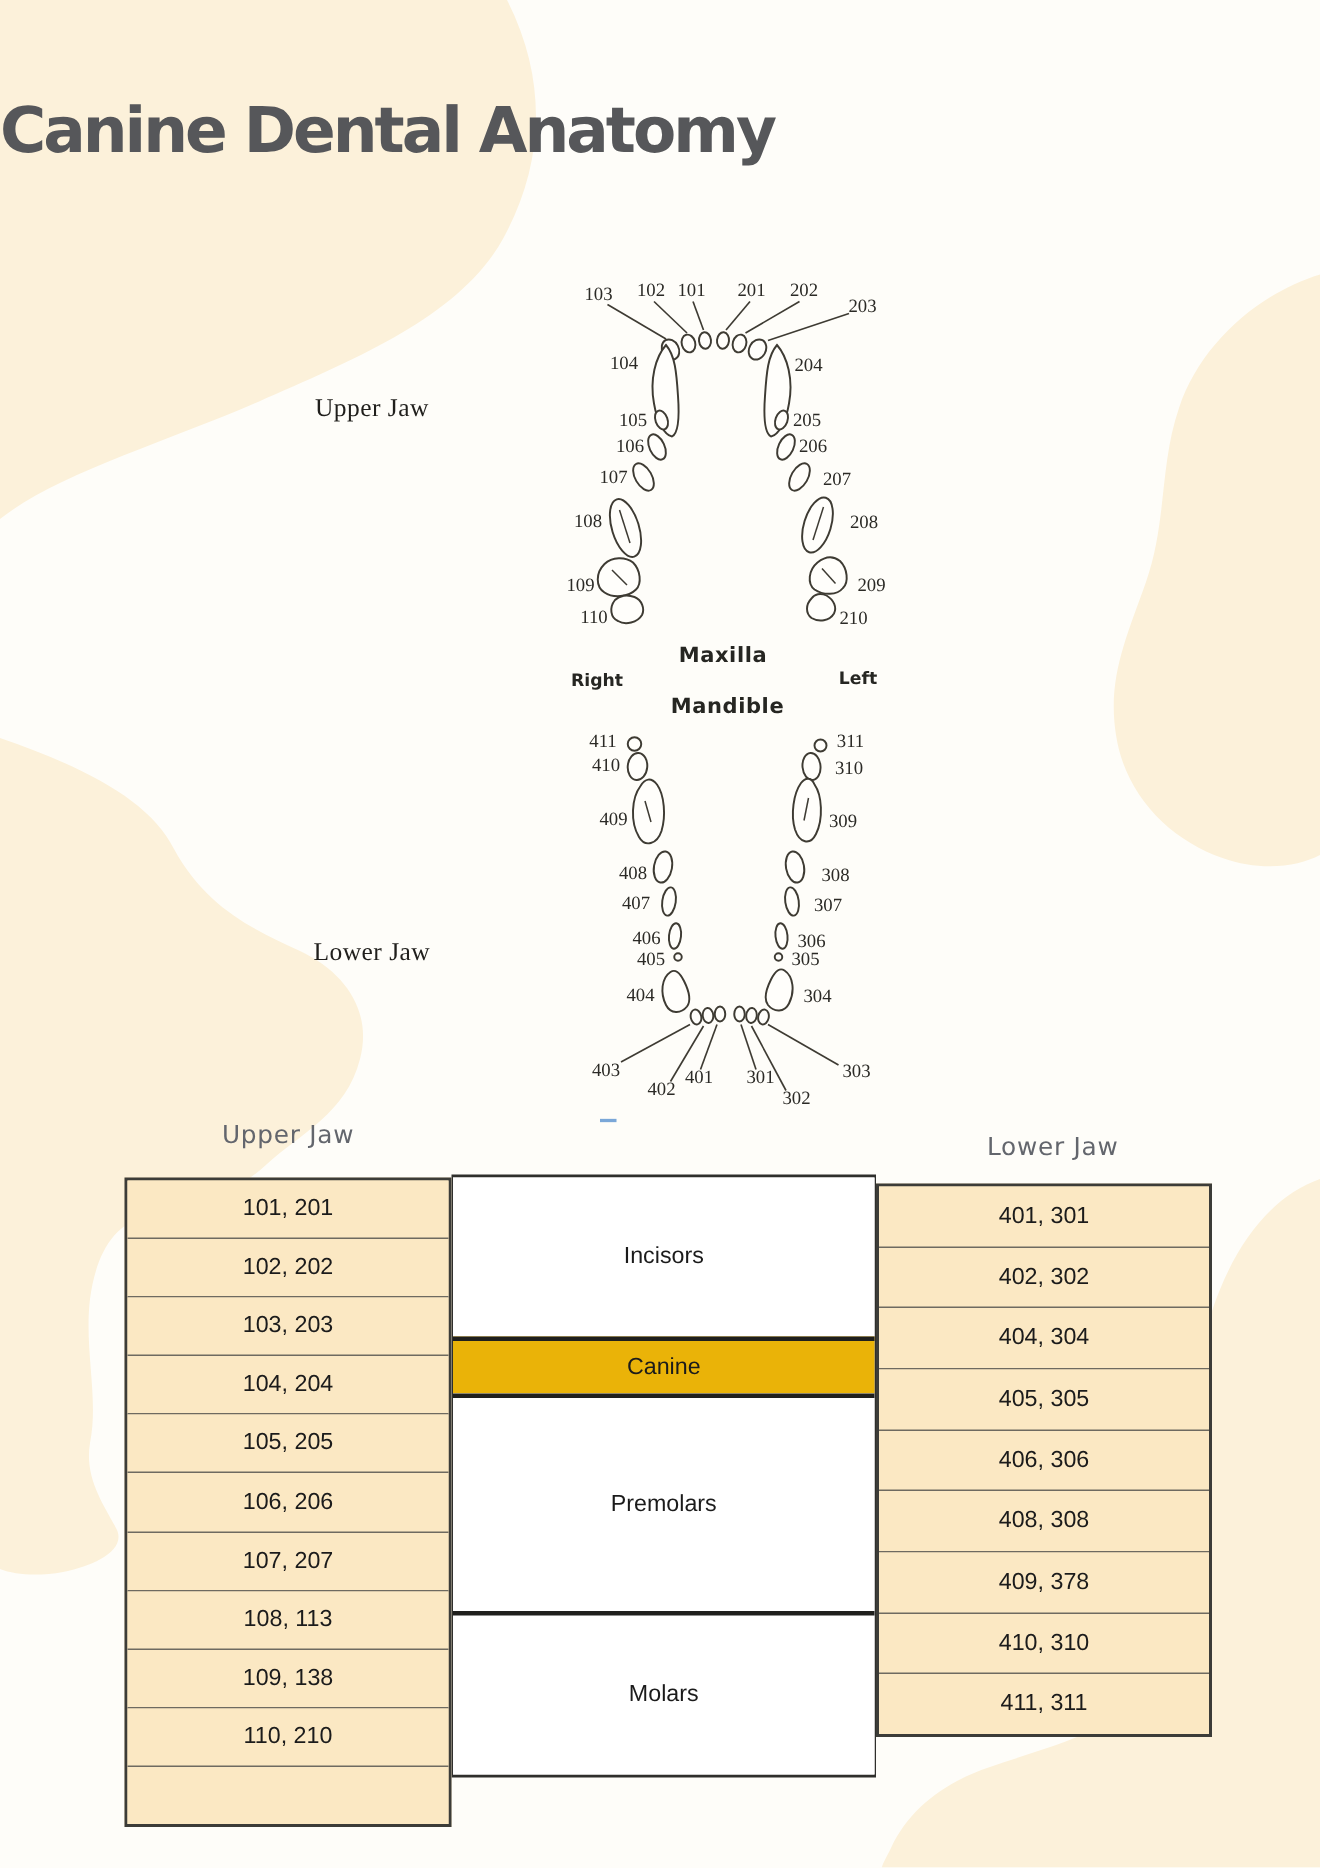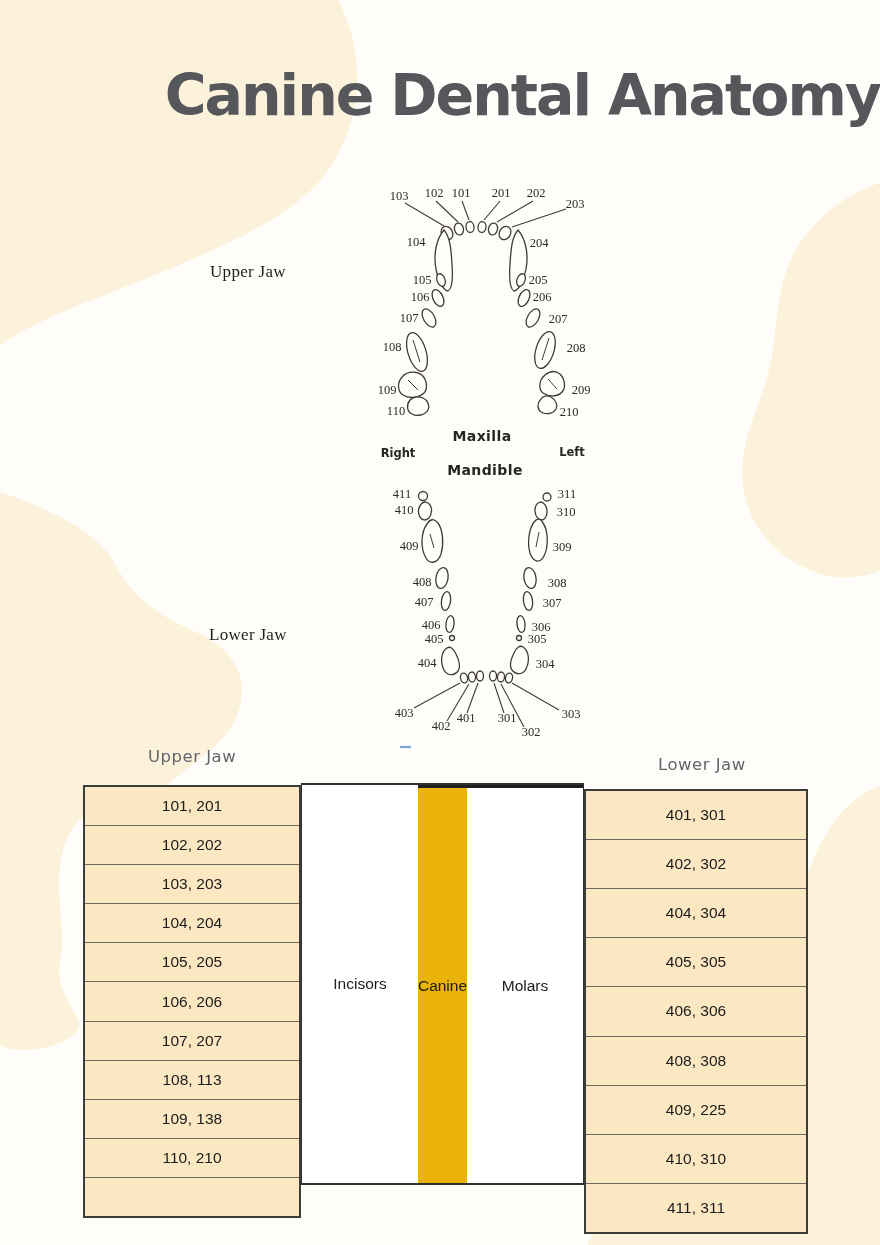--- a/index.html
+++ b/index.html
@@ -5,22 +5,22 @@
   html,body{margin:0;padding:0;}
   body{
     position:relative;width:880px;height:1245px;overflow:hidden;
     background:#fefdf9;font-family:"Liberation Sans",sans-serif;
   }
   
   #blobs{position:absolute;left:0;top:0;width:880px;height:1245px;z-index:0;}
   .blob{fill:#fcf1da;}
   
   #title{
-    position:absolute;left:0;top:62px;width:880px;margin:0;text-align:right;
-    font-family:"DejaVu Sans",sans-serif;font-weight:bold;font-size:57px;
+    position:absolute;left:0;top:62px;width:880px;margin:0;text-align:left;
+    font-family:"DejaVu Sans",sans-serif;font-weight:bold;font-size:42px;
     letter-spacing:-2px;color:#56575a;z-index:2;
   }
   
   .diag-side-label{
     position:absolute;z-index:2;font-family:"Liberation Serif",serif;
     font-size:17px;color:#201f1c;letter-spacing:0.3px;
   }
   #diagUpperJaw{left:210px;top:262px;}
   #diagLowerJaw{left:209px;top:625px;}
   
@@ -39,30 +39,30 @@
     font-size:16.5px;color:#63666d;letter-spacing:0.5px;
   }
   #tblUpperHeader{left:148px;top:747px;}
   #tblLowerHeader{left:658px;top:755px;}
   
   .side-col{
     position:absolute;z-index:2;display:flex;flex-direction:column;
     box-sizing:border-box;border:2px solid #3c3c38;background:#fbe8c3;
   }
   #leftCol{left:83px;top:785px;width:218px;height:433px;}
-  #rightCol{left:584px;top:789px;width:224px;height:445px;}
+  #rightCol{left:584px;top:789px;width:224px;height:369px;}
   .side-cell{
     flex:1;display:flex;align-items:center;justify-content:center;
     border-bottom:1px solid #6e6a60;background:#fbe8c3;
     font-size:15.5px;color:#1b1b1b;
   }
   .side-cell:last-child{border-bottom:none;}
   #midCol{
     position:absolute;z-index:1;left:301px;top:783px;width:283px;height:402px;
-    display:flex;flex-direction:row;box-sizing:border-box;
+    display:flex;flex-direction:column;box-sizing:border-box;
     border-left:1.5px solid #2f2f2c;border-right:1.5px solid #2f2f2c;
     border-top:2px solid #2f2f2c;border-bottom:2px solid #2f2f2c;
   }
   .mid-group{
     display:flex;align-items:center;justify-content:center;
     background:#ffffff;font-size:15.5px;color:#1b1b1b;box-sizing:border-box;
   }
   .mid-group.sep{border-top:3px solid #1f1f1d;}
   #gIncisors{flex:3;}
   #gCanine{flex:1;background:#eab308;}
@@ -227,26 +227,27 @@
   <div class="side-cell">107, 207</div>
   <div class="side-cell">108, 113</div>
   <div class="side-cell">109, 138</div>
   <div class="side-cell">110, 210</div>
   <div class="side-cell"></div>
 </div>
 
 <div id="midCol">
   <div class="mid-group" id="gIncisors">Incisors</div>
   <div class="mid-group sep" id="gCanine">Canine</div>
+  <div class="mid-group sep" id="gPremolars">Premolars</div>
   <div class="mid-group sep" id="gMolars">Molars</div>
 </div>
 
 <div class="side-col" id="rightCol">
   <div class="side-cell">401, 301</div>
   <div class="side-cell">402, 302</div>
   <div class="side-cell">404, 304</div>
   <div class="side-cell">405, 305</div>
   <div class="side-cell">406, 306</div>
   <div class="side-cell">408, 308</div>
-  <div class="side-cell">409, 225</div>
+  <div class="side-cell">409, 378</div>
   <div class="side-cell">410, 310</div>
   <div class="side-cell">411, 311</div>
 </div>
 
 </body></html>

